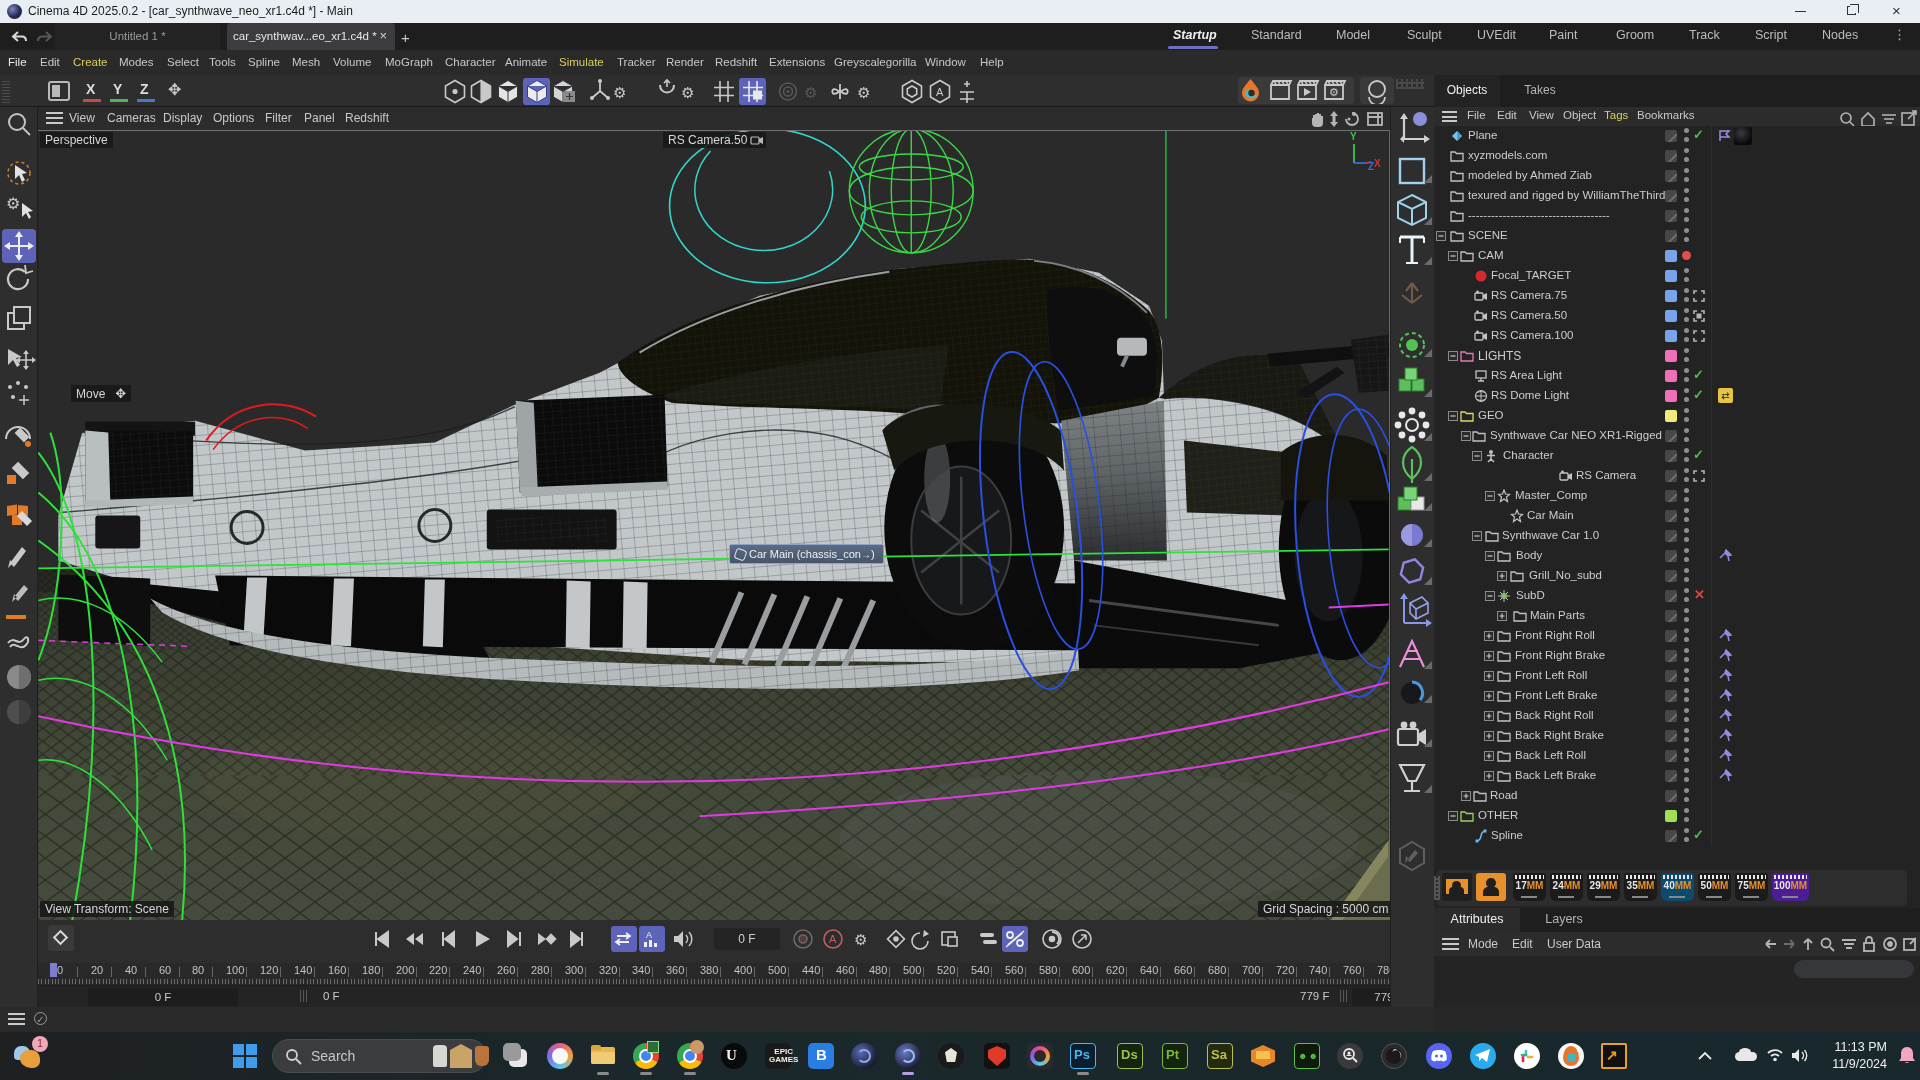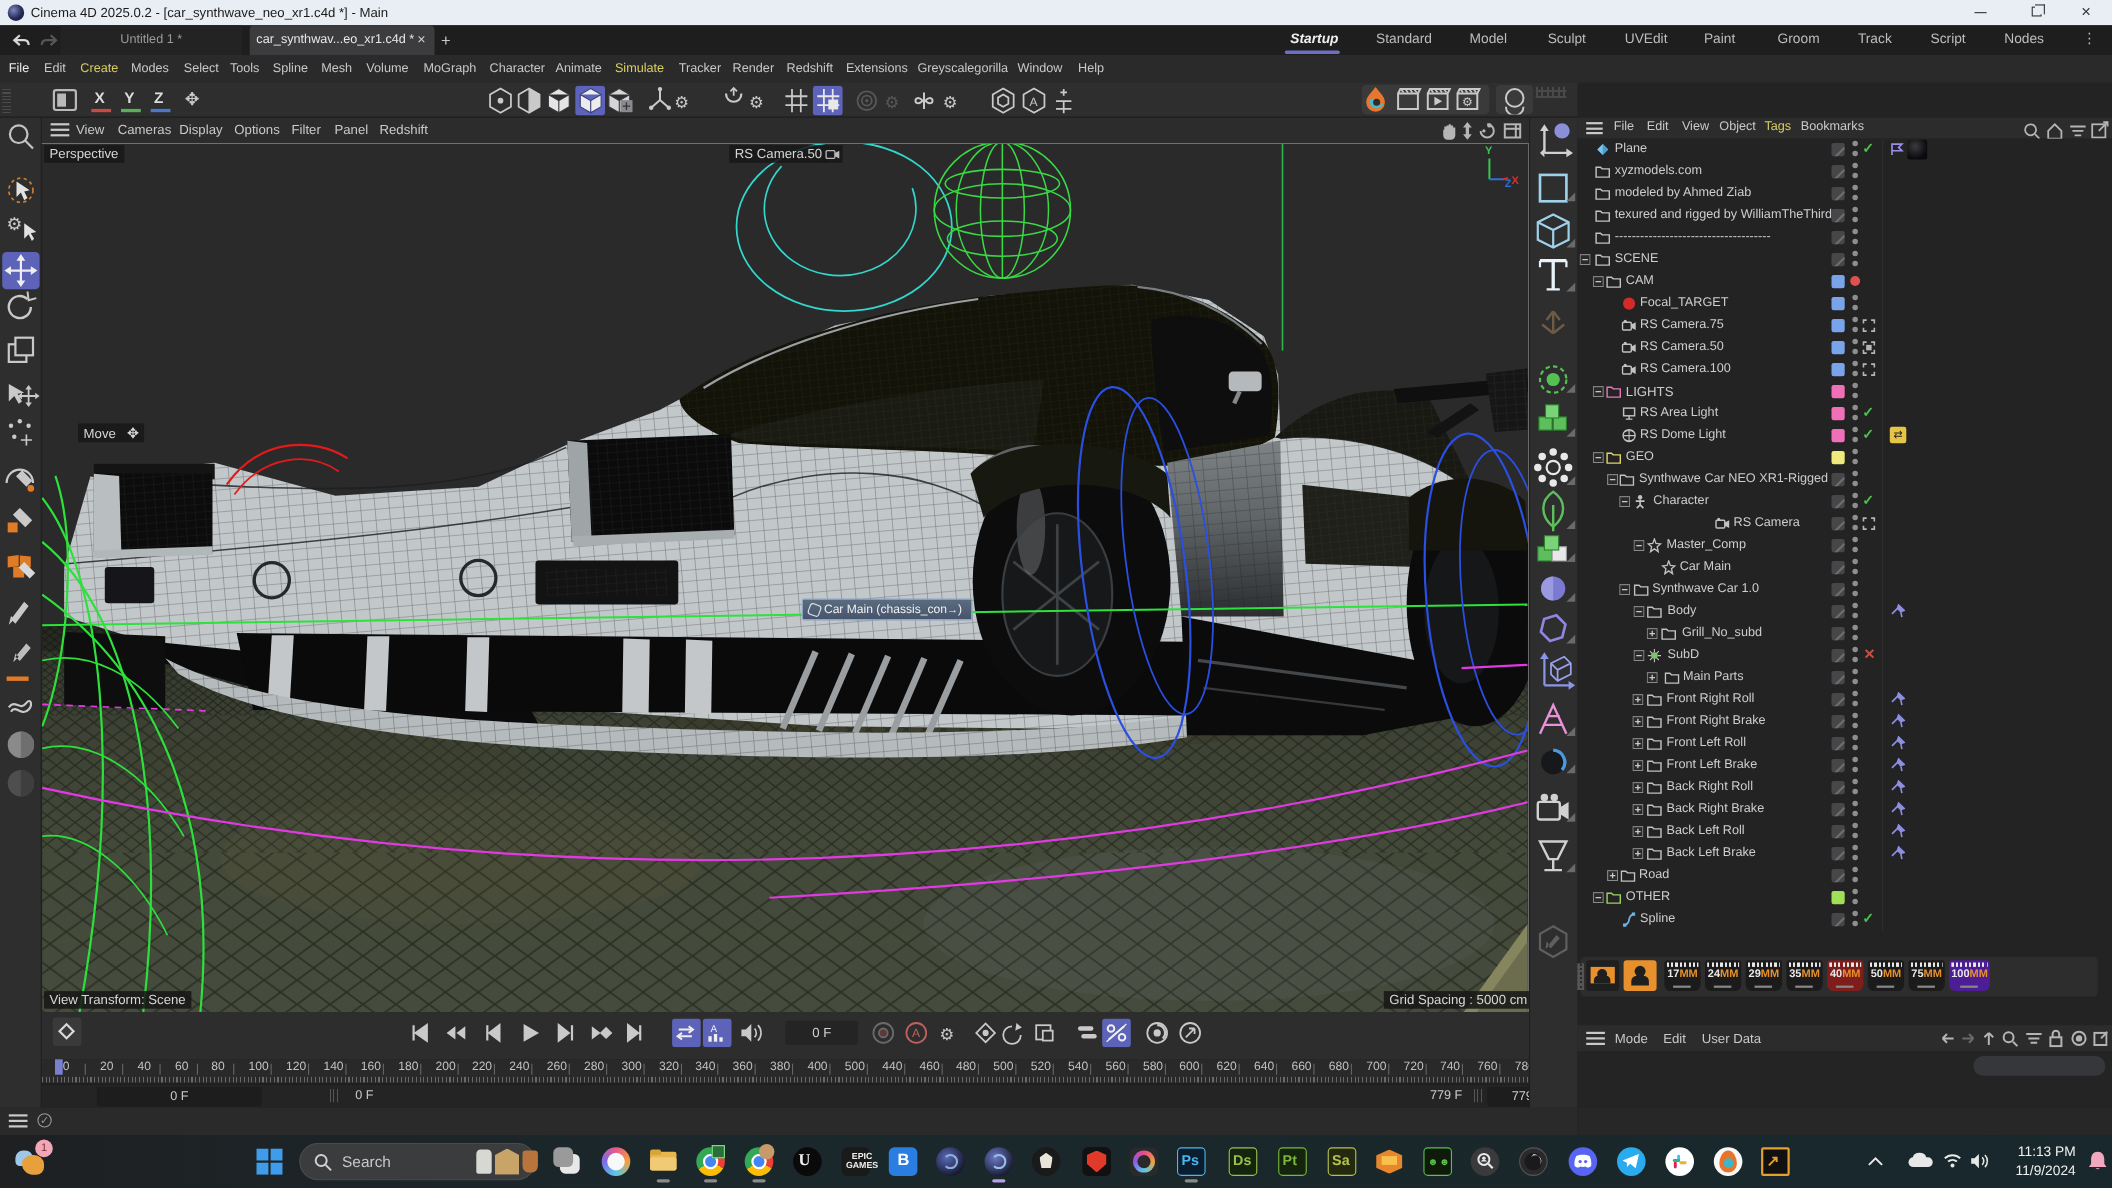--- a/index.html
+++ b/index.html
@@ -744,20 +744,24 @@
 <g fill="none" stroke="#d0d0d0" stroke-width="2.2">
  <path d="M10,658 L34,658 L26,674 L18,674 Z"></path>
  <path d="M22,674 L22,684 M14,684 L30,684"></path>
 </g>
 <path d="M34,686 L42,686 L42,678 Z" fill="#6a6a6a"></path>
 </svg>
 <svg class="abs" style="left:1390px;top:838px" width="44" height="50" viewBox="0 0 44 50">
 <path d="M22,4 L34,11 L34,25 L22,32 L10,25 L10,11 Z" fill="none" stroke="#5f5f5f" stroke-width="2"></path>
 <path d="M17,22 L25,12 L28,15 L20,24 Z M15,25 L19,21 L16,18 Z" fill="#5f5f5f"></path>
 </svg>
+<div class="abs" style="left:1434px;top:75px;width:486px;height:32px;background:#1e1e1f">
+      <div class="abs" style="left:0;top:0;width:66px;height:32px;background:#232324;color:#f0f0f0;font-size:12px;text-align:center;line-height:30px">Objects</div>
+      <div class="abs" style="left:78px;top:0;width:56px;height:32px;color:#b5b5b5;font-size:12px;text-align:center;line-height:30px">Takes</div>
+    </div>
     <div class="abs" style="left:1434px;top:107px;width:486px;height:19px;background:#2c2c2d">
       <div class="abs" style="left:8px;top:4px;width:15px;height:11px;border-top:2px solid #c9c9c9;border-bottom:2px solid #c9c9c9">
         <div style="margin-top:2.5px;height:2px;background:#c9c9c9"></div>
       </div>
       <div class="abs" style="left:33px;top:2px;font-size:11.5px;color:#c9c9c9">File</div>
       <div class="abs" style="left:63px;top:2px;font-size:11.5px;color:#c9c9c9">Edit</div>
       <div class="abs" style="left:95px;top:2px;font-size:11.5px;color:#c9c9c9">View</div>
       <div class="abs" style="left:129px;top:2px;font-size:11.5px;color:#c9c9c9">Object</div>
       <div class="abs" style="left:170px;top:2px;font-size:11.5px;color:#d8cf5e">Tags</div>
       <div class="abs" style="left:203px;top:2px;font-size:11.5px;color:#c9c9c9">Bookmarks</div>
@@ -1311,40 +1315,44 @@
       <div class="abs" style="left:153px;top:5px;width:33px;height:28px;background:#1b1b1c;border-radius:3px 3px 6px 6px">
         <div class="abs" style="left:2px;top:2px;width:29px;height:4px;background:repeating-linear-gradient(90deg,#e8e8e8 0 2px,transparent 2px 4px)"></div>
         <div class="abs" style="left:0;top:7px;width:33px;text-align:center;font-size:10px;font-weight:bold;color:#e8e8e8">29<span style="color:#e8912c">MM</span></div>
         <div class="abs" style="left:8px;top:23px;width:16px;height:2px;background:#888"></div>
       </div>
       <div class="abs" style="left:190px;top:5px;width:33px;height:28px;background:#1b1b1c;border-radius:3px 3px 6px 6px">
         <div class="abs" style="left:2px;top:2px;width:29px;height:4px;background:repeating-linear-gradient(90deg,#e8e8e8 0 2px,transparent 2px 4px)"></div>
         <div class="abs" style="left:0;top:7px;width:33px;text-align:center;font-size:10px;font-weight:bold;color:#e8e8e8">35<span style="color:#e8912c">MM</span></div>
         <div class="abs" style="left:8px;top:23px;width:16px;height:2px;background:#888"></div>
       </div>
-      <div class="abs" style="left:227px;top:5px;width:33px;height:28px;background:#7f1d1d;border-radius:3px 3px 6px 6px">
+      <div class="abs" style="left:227px;top:5px;width:33px;height:28px;background:#0c4a6e;border-radius:3px 3px 6px 6px">
         <div class="abs" style="left:2px;top:2px;width:29px;height:4px;background:repeating-linear-gradient(90deg,#e8e8e8 0 2px,transparent 2px 4px)"></div>
         <div class="abs" style="left:0;top:7px;width:33px;text-align:center;font-size:10px;font-weight:bold;color:#e8e8e8">40<span style="color:#e8912c">MM</span></div>
         <div class="abs" style="left:8px;top:23px;width:16px;height:2px;background:#888"></div>
       </div>
       <div class="abs" style="left:264px;top:5px;width:33px;height:28px;background:#1b1b1c;border-radius:3px 3px 6px 6px">
         <div class="abs" style="left:2px;top:2px;width:29px;height:4px;background:repeating-linear-gradient(90deg,#e8e8e8 0 2px,transparent 2px 4px)"></div>
         <div class="abs" style="left:0;top:7px;width:33px;text-align:center;font-size:10px;font-weight:bold;color:#e8e8e8">50<span style="color:#e8912c">MM</span></div>
         <div class="abs" style="left:8px;top:23px;width:16px;height:2px;background:#888"></div>
       </div>
       <div class="abs" style="left:301px;top:5px;width:33px;height:28px;background:#1b1b1c;border-radius:3px 3px 6px 6px">
         <div class="abs" style="left:2px;top:2px;width:29px;height:4px;background:repeating-linear-gradient(90deg,#e8e8e8 0 2px,transparent 2px 4px)"></div>
         <div class="abs" style="left:0;top:7px;width:33px;text-align:center;font-size:10px;font-weight:bold;color:#e8e8e8">75<span style="color:#e8912c">MM</span></div>
         <div class="abs" style="left:8px;top:23px;width:16px;height:2px;background:#888"></div>
       </div>
       <div class="abs" style="left:338px;top:5px;width:37px;height:28px;background:#4c1d95;border-radius:3px 3px 6px 6px">
         <div class="abs" style="left:2px;top:2px;width:33px;height:4px;background:repeating-linear-gradient(90deg,#e8e8e8 0 2px,transparent 2px 4px)"></div>
         <div class="abs" style="left:0;top:7px;width:37px;text-align:center;font-size:10px;font-weight:bold;color:#e8e8e8">100<span style="color:#e8912c">MM</span></div>
         <div class="abs" style="left:10px;top:23px;width:16px;height:2px;background:#888"></div>
       </div>
+    </div>
+    <div class="abs" style="left:1434px;top:908px;width:486px;height:24px;background:#1e1e1f">
+      <div class="abs" style="left:0;top:0;width:86px;height:24px;background:#2b2b2c;color:#f0f0f0;font-size:12.5px;text-align:center;line-height:23px">Attributes</div>
+      <div class="abs" style="left:100px;top:0;width:60px;height:24px;color:#b5b5b5;font-size:12.5px;text-align:center;line-height:23px">Layers</div>
     </div>
     <div class="abs" style="left:1434px;top:932px;width:486px;height:24px;background:#2c2c2d">
       <div class="abs" style="left:8px;top:6px;width:17px;height:12px;border-top:2px solid #c9c9c9;border-bottom:2px solid #c9c9c9">
         <div style="margin-top:3px;height:2px;background:#c9c9c9"></div>
       </div>
       <div class="abs" style="left:34px;top:5px;font-size:12px;color:#c9c9c9">Mode</div>
       <div class="abs" style="left:78px;top:5px;font-size:12px;color:#c9c9c9">Edit</div>
       <div class="abs" style="left:113px;top:5px;font-size:12px;color:#c9c9c9">User Data</div>
       <svg class="abs" style="left:330px;top:4px" width="152" height="17" viewBox="0 0 152 17">
 <g fill="none" stroke="#b5b5b5" stroke-width="1.8">

